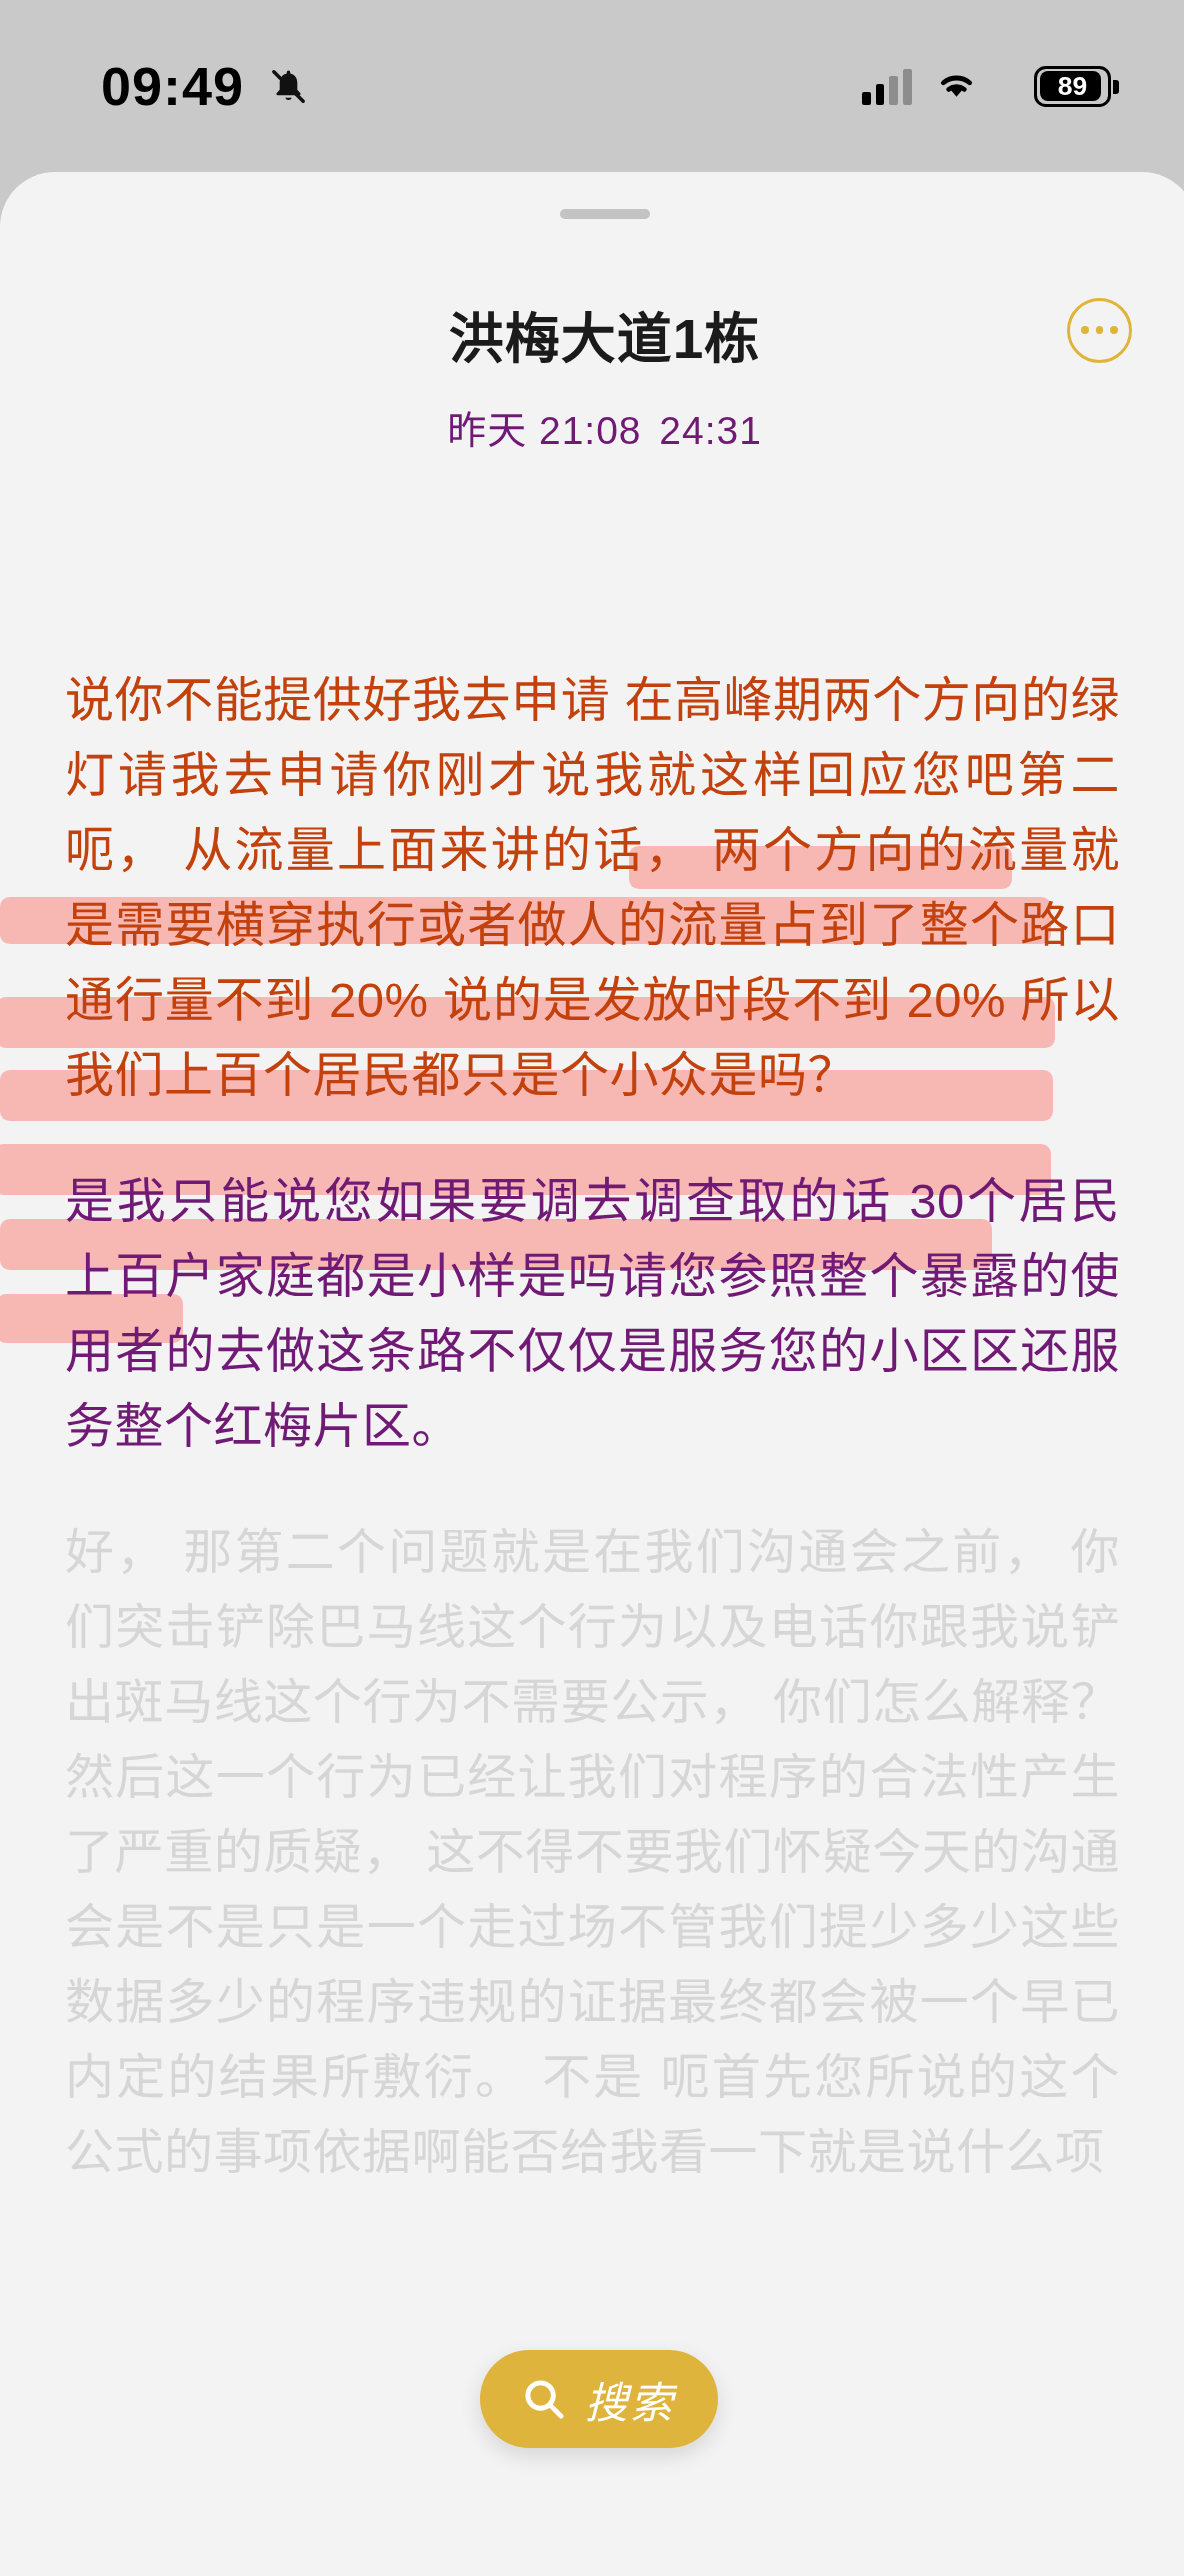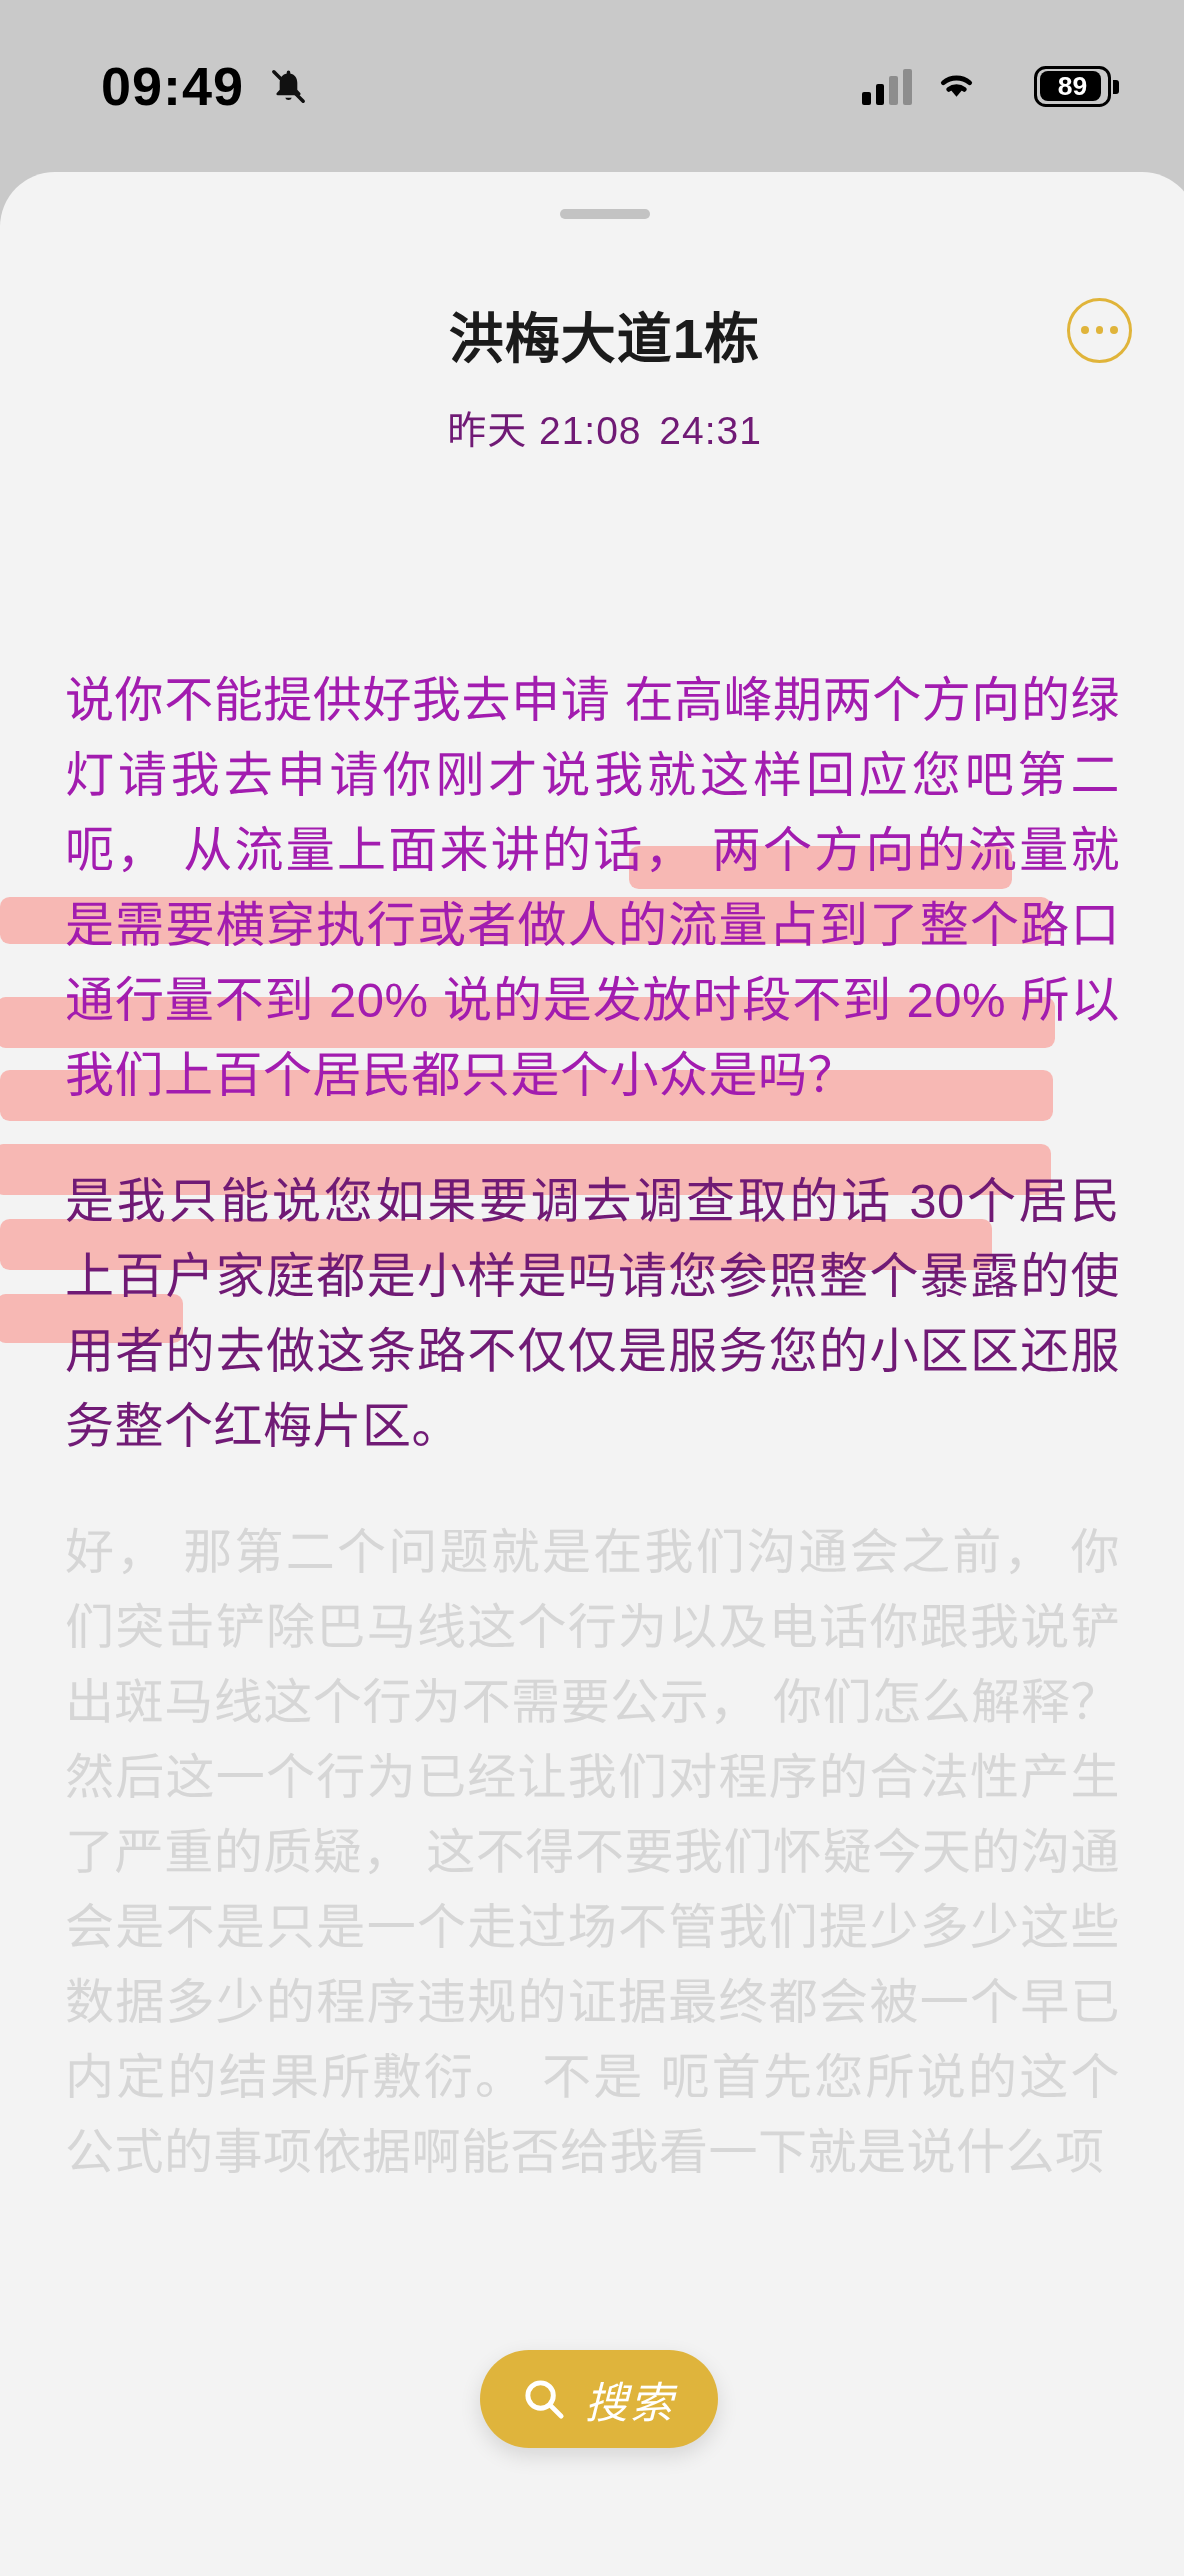--- a/index.html
+++ b/index.html
@@ -180,21 +180,21 @@
     position: relative;
     font-size: 49px;
     line-height: 75px;
     color: #701a75;
     letter-spacing: 0.5px;
     text-align: justify;
     margin: 0 0 51px 0;
     z-index: 2;
   }
   .para.fade-top {
-    color: #a21caf;
+    color: #c2410c;
   }
   .para.fade-bottom {
     color: #d6d6d6;
   }
 
   
   .hl {
     position: absolute;
     background: #f7a6a2;
     opacity: 0.78;

